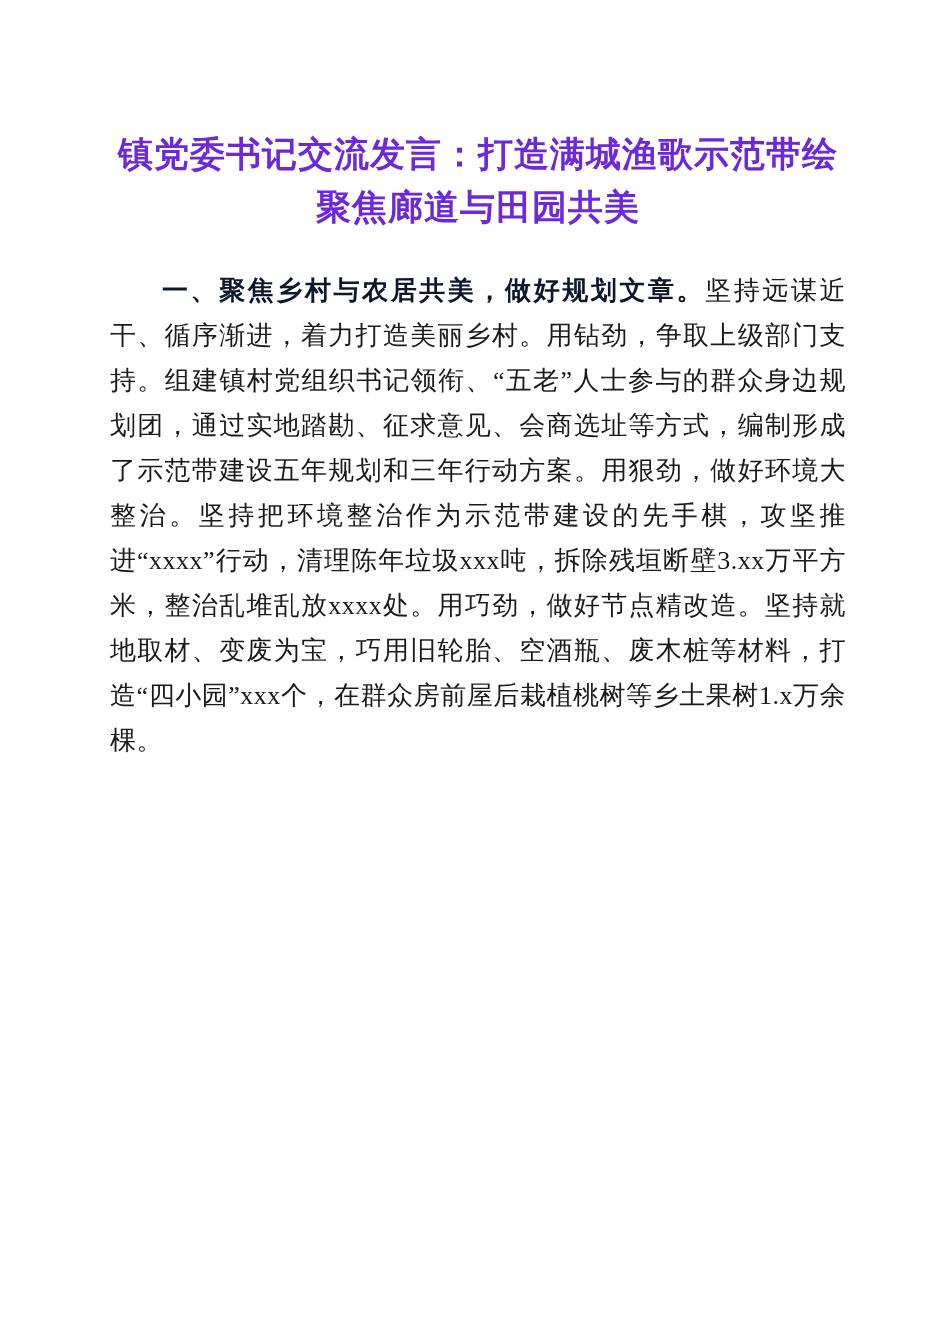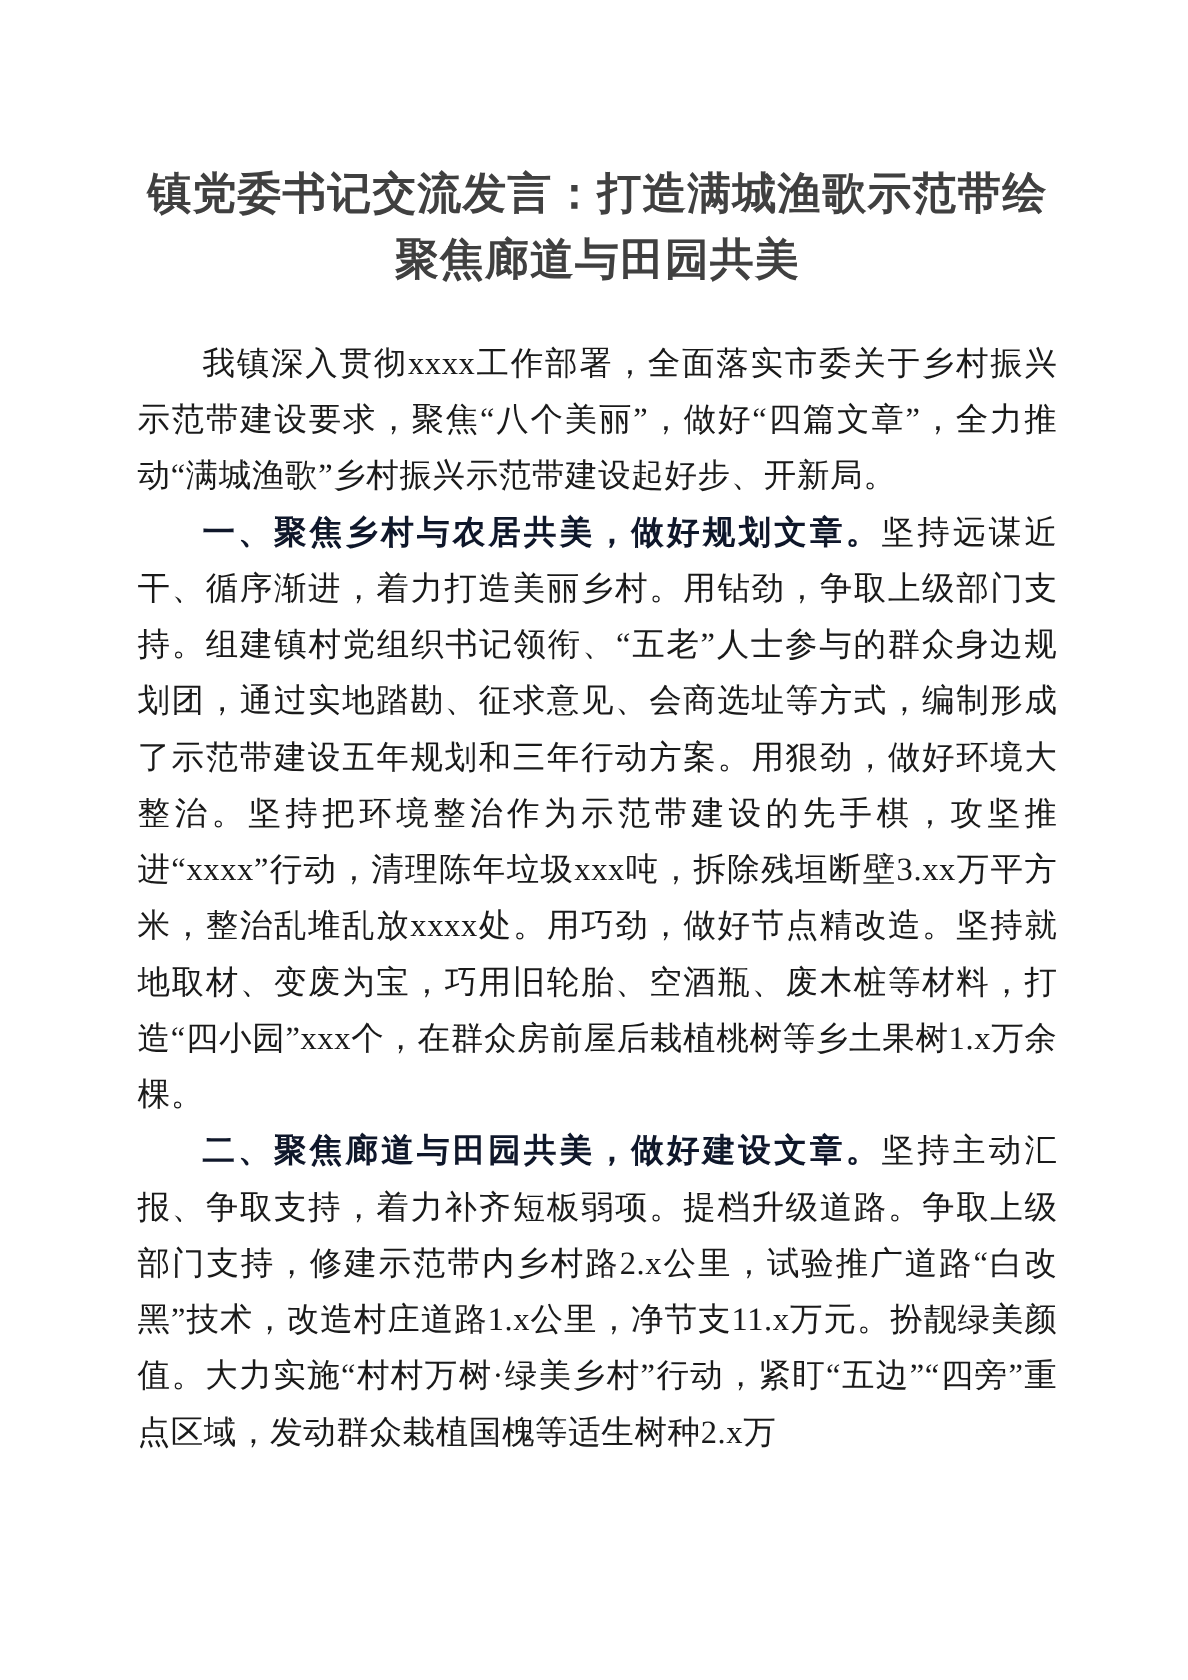--- a/index.html
+++ b/index.html
@@ -23,21 +23,21 @@
     position: absolute;
     left: 110px;
     top: 128px;
     width: 736px;
   }
   .doc-title {
     margin: 0 0 34px 0;
     font-size: 35px;
     line-height: 53px;
     font-weight: bold;
-    color: #404040;
+    color: #6d28d9;
     text-align: center;
     font-family: "Liberation Serif", "DejaVu Serif", serif;
     letter-spacing: 1px;
   }
   .title-line {
     display: block;
   }
   .para {
     margin: 0;
     font-size: 26px;
@@ -57,20 +57,18 @@
 <body>
 
 <div class="page">
   <div class="content">
 
     <h1 class="doc-title">
       <span class="title-line">镇党委书记交流发言：打造满城渔歌示范带绘</span>
       <span class="title-line">聚焦廊道与田园共美</span>
     </h1>
 
-    <p class="para"><span class="lead"></span><span>我镇深入贯彻xxxx工作部署，全面落实市委关于乡村振兴示范带建设要求，聚焦“八个美丽”，做好“四篇文章”，全力推动“满城渔歌”乡村振兴示范带建设起好步、开新局。</span></p>
 
     <p class="para"><span class="lead">一、聚焦乡村与农居共美，做好规划文章。</span><span>坚持远谋近干、循序渐进，着力打造美丽乡村。用钻劲，争取上级部门支持。组建镇村党组织书记领衔、“五老”人士参与的群众身边规划团，通过实地踏勘、征求意见、会商选址等方式，编制形成了示范带建设五年规划和三年行动方案。用狠劲，做好环境大整治。坚持把环境整治作为示范带建设的先手棋，攻坚推进“xxxx”行动，清理陈年垃圾xxx吨，拆除残垣断壁3.xx万平方米，整治乱堆乱放xxxx处。用巧劲，做好节点精改造。坚持就地取材、变废为宝，巧用旧轮胎、空酒瓶、废木桩等材料，打造“四小园”xxx个，在群众房前屋后栽植桃树等乡土果树1.x万余棵。</span></p>
 
-    <p class="para"><span class="lead">二、聚焦廊道与田园共美，做好建设文章。</span><span>坚持主动汇报、争取支持，着力补齐短板弱项。提档升级道路。争取上级部门支持，修建示范带内乡村路2.x公里，试验推广道路“白改黑”技术，改造村庄道路1.x公里，净节支11.x万元。扮靓绿美颜值。大力实施“村村万树·绿美乡村”行动，紧盯“五边”“四旁”重点区域，发动群众栽植国槐等适生树种2.x万</span></p>
 
   </div>
 </div>
 
 </body></html>

